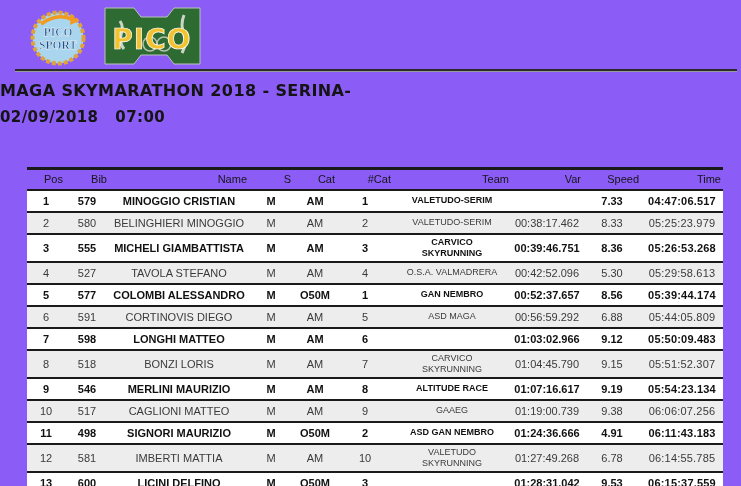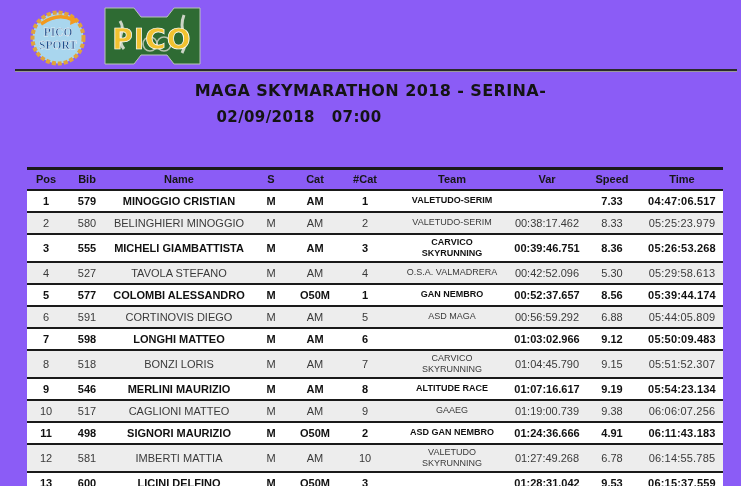--- a/index.html
+++ b/index.html
@@ -8,30 +8,30 @@
 
   
   #logo-circle{position:absolute;left:29px;top:9px;}
   #logo-banner{position:absolute;left:104px;top:7px;}
 
   
   .rule{position:absolute;left:15px;top:69px;width:722px;height:2px;background:#2a2a2a;
         border-bottom:1px solid #9a9a9a;}
 
   
-  .title-line1{position:absolute;left:0;top:81px;width:741px;text-align:center;
+  .title-line1{position:absolute;left:0;top:81px;width:741px;
         font-family:"DejaVu Sans",sans-serif;font-weight:bold;font-size:16px;letter-spacing:.4px;color:#141414;}
-  .title-line2{position:absolute;left:0;top:108px;width:598px;text-align:center;white-space:pre;
+  .title-line2{position:absolute;left:0;top:108px;width:598px;text-align:left;white-space:pre;
         font-family:"DejaVu Sans",sans-serif;font-weight:bold;font-size:15px;letter-spacing:.4px;color:#141414;}
 
   
   #results{position:absolute;left:27px;top:167px;width:696px;border-collapse:collapse;table-layout:fixed;}
   #results th,#results td{padding:1px 2px;text-align:center;vertical-align:middle;overflow:hidden;}
   #results thead tr{height:21px;border-top:3px solid #1a1a1a;border-bottom:2px solid #1a1a1a;}
-  #results th{font-size:11px;font-weight:bold;color:#161616;}
+  #results th{font-size:11px;font-weight:normal;color:#161616;text-align:right;}
   #results tbody tr{height:22px;border-bottom:2px solid #1a1a1a;font-size:11px;}
   #results tbody tr:nth-child(odd){font-weight:bold;background:#ffffff;}
   #results tbody tr:nth-child(even){font-weight:normal;background:#ededed;color:#3a3a3a;}
   #results tbody tr:nth-child(3),
   #results tbody tr:nth-child(8),
   #results tbody tr:nth-child(12){height:28px;}
   #results td.team{font-size:9px;white-space:pre-line;line-height:1.15;text-align:center;}
   #results td.var,#results td.speed,#results td.time{font-size:11px;}
   #results td.time{letter-spacing:.2px;}
 

